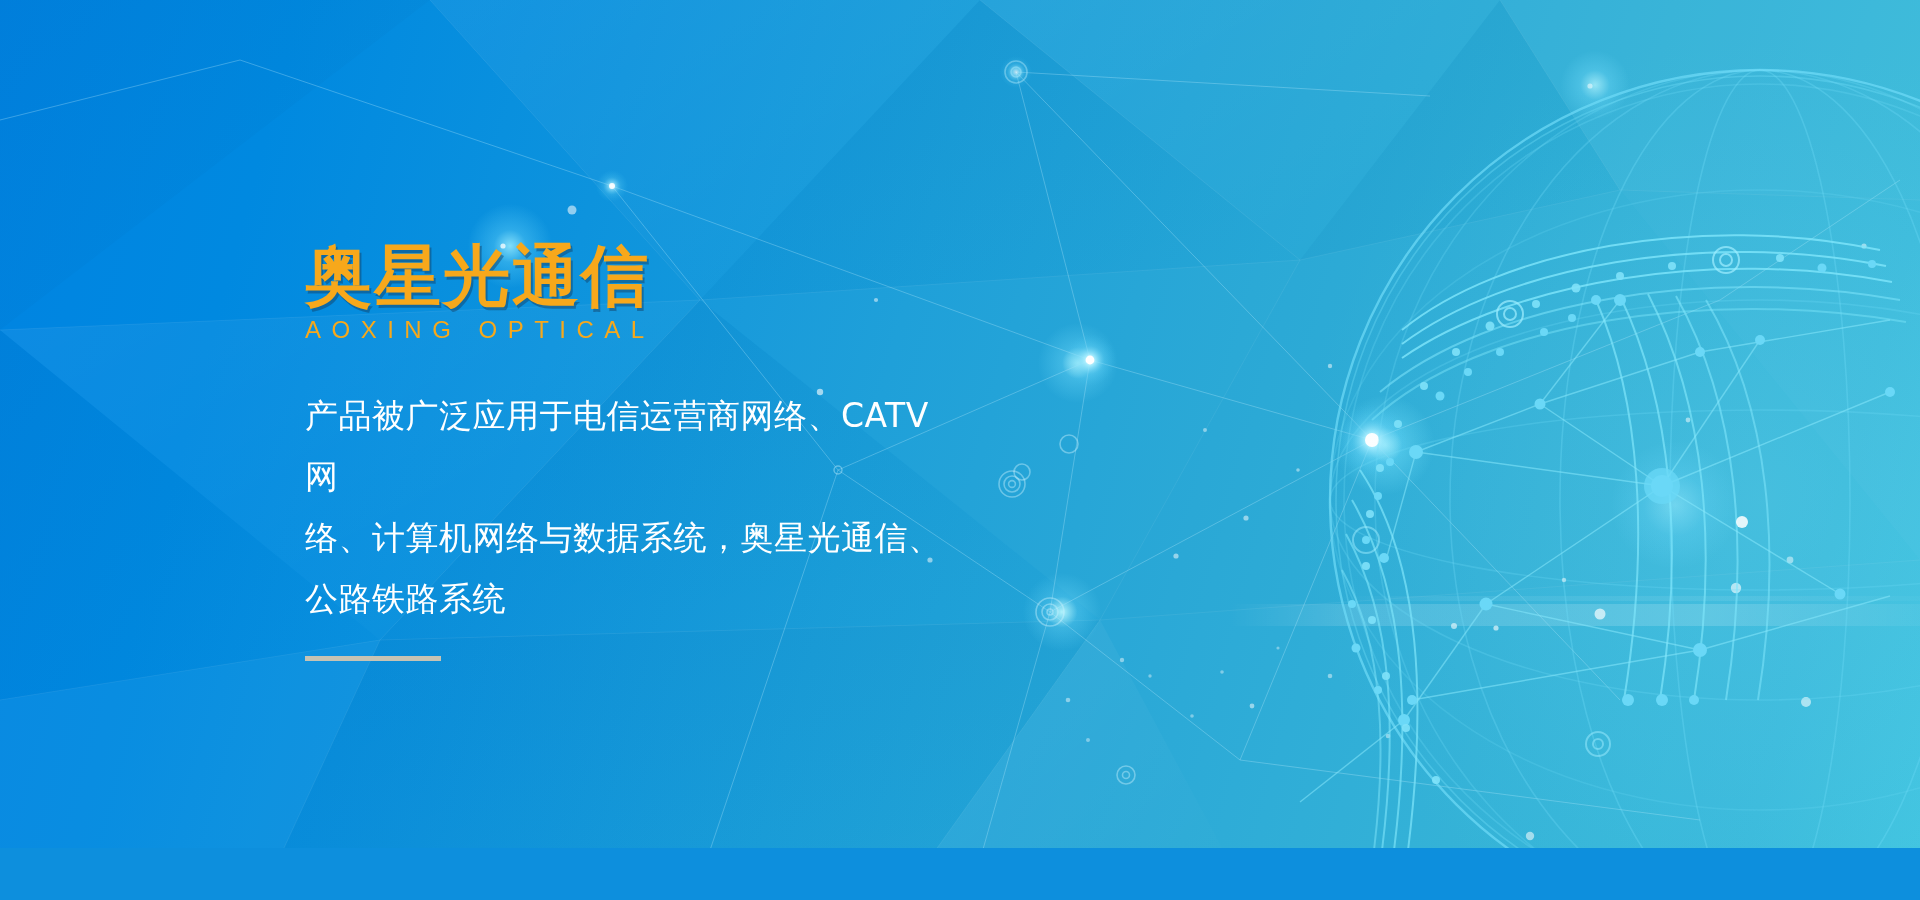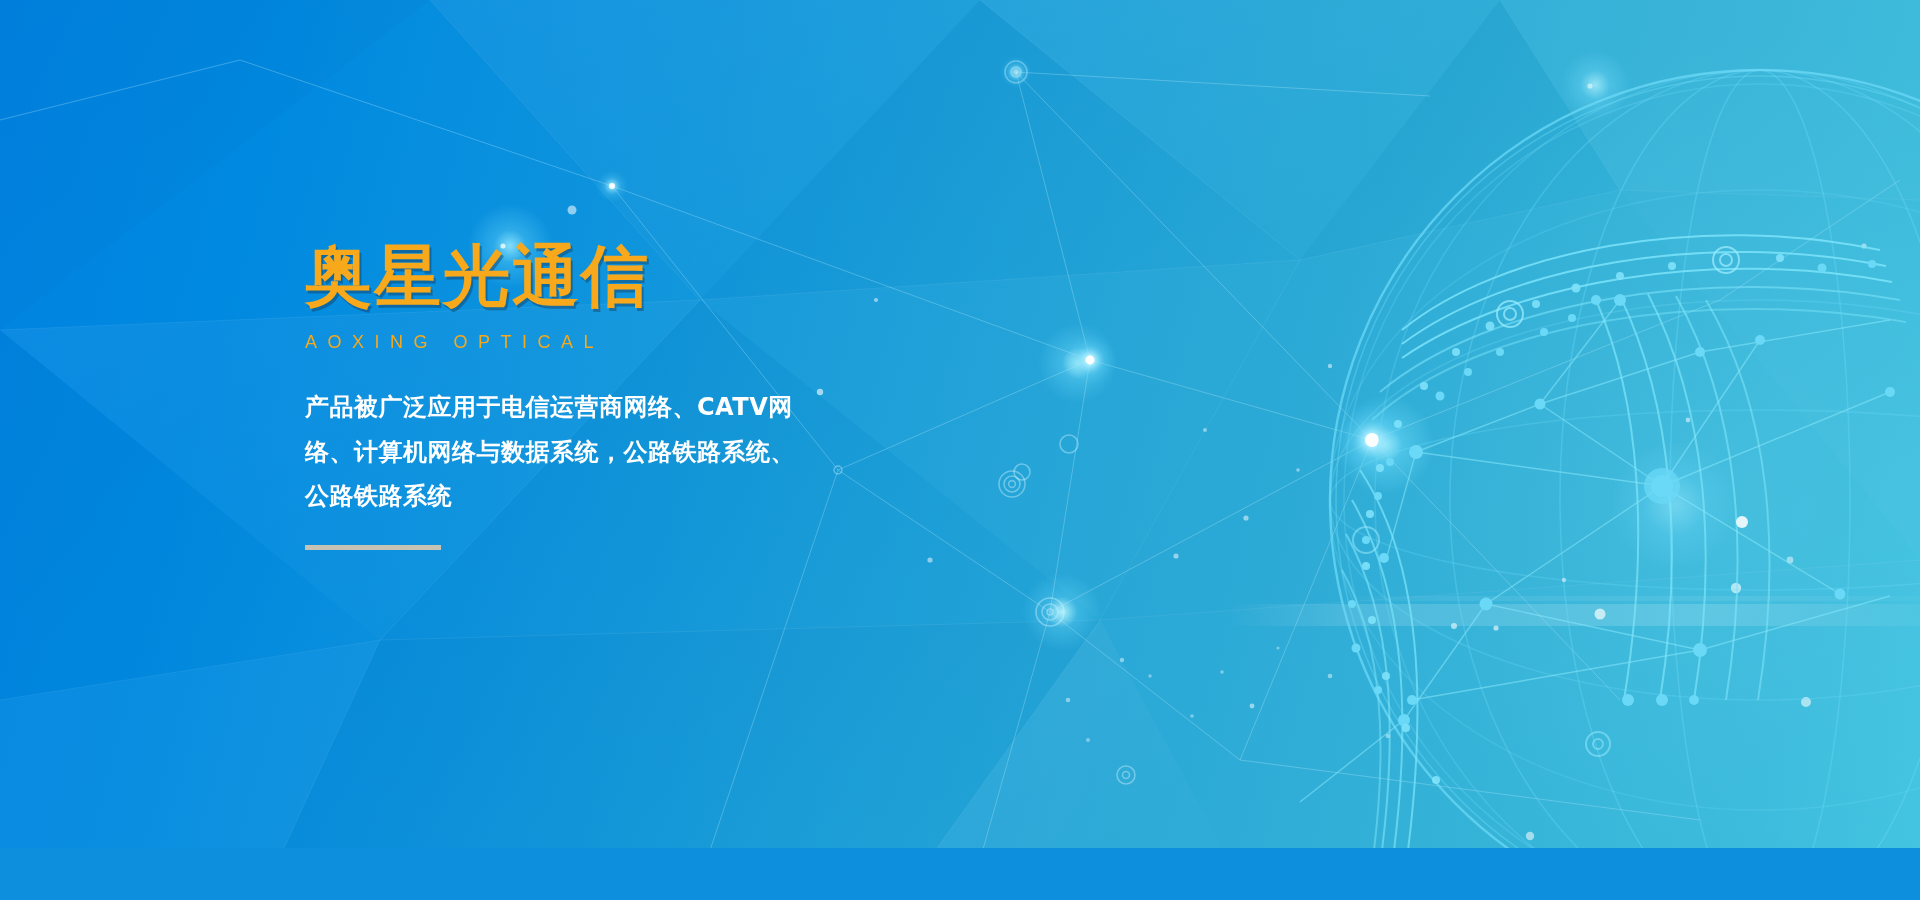--- a/index.html
+++ b/index.html
@@ -68,34 +68,34 @@
     font-size:67px;
     font-weight:bold;
     letter-spacing:2px;
     color:#f7a81b;
     line-height:1.08;
     text-shadow: 2px 3px 0 rgba(20,60,95,.45);
     white-space:nowrap;
   }
 
   #subtitle {
-    margin-top:20px;
+    margin-top:4px;
     font-family:"Liberation Sans","DejaVu Sans",sans-serif;
-    font-size:18px;
+    font-size:24px;
     font-weight:400;
     letter-spacing:10.5px;
     color:#f7a81b;
     white-space:nowrap;
   }
 
   #paragraph {
-    margin-top:32px;
+    margin-top:42px;
     font-family:"DejaVu Sans","Liberation Sans",sans-serif;
-    font-size:24px;
-    font-weight:bold;
+    font-size:33px;
+    font-weight:normal;
     color:#ffffff;
     line-height:1.84;
     width:640px;
     letter-spacing:.5px;
   }
 
   #divider {
     margin-top:27px;
     width:136px;
     height:5px;
@@ -387,20 +387,20 @@
   </svg>
 
   <div id="textblock">
 
     <div id="title">奥星光通信</div>
 
     <div id="subtitle">AOXING OPTICAL</div>
 
     <div id="paragraph">
       <div>产品被广泛应用于电信运营商网络、CATV网</div>
-      <div>络、计算机网络与数据系统，公路铁路系统、</div>
+      <div>络、计算机网络与数据系统，奥星光通信、</div>
       <div>公路铁路系统</div>
     </div>
 
     <div id="divider"></div>
   </div>
 
 </div>
 
 </body></html>

